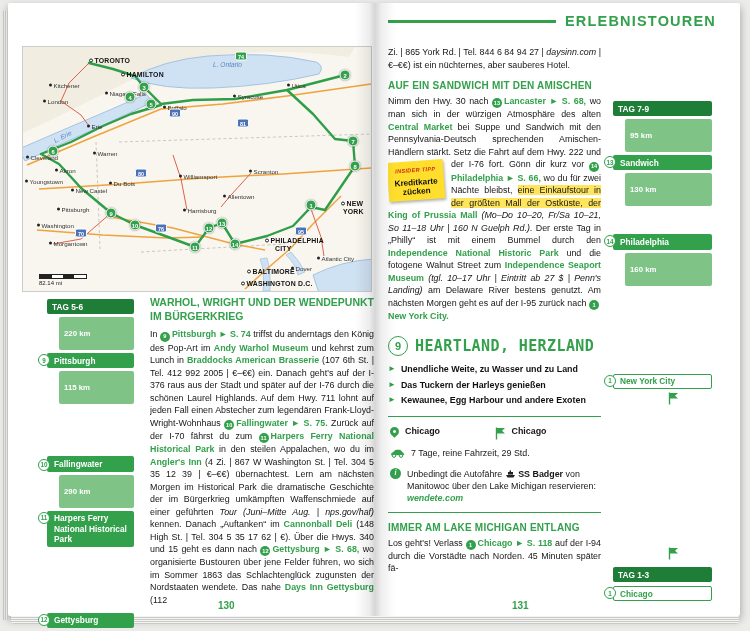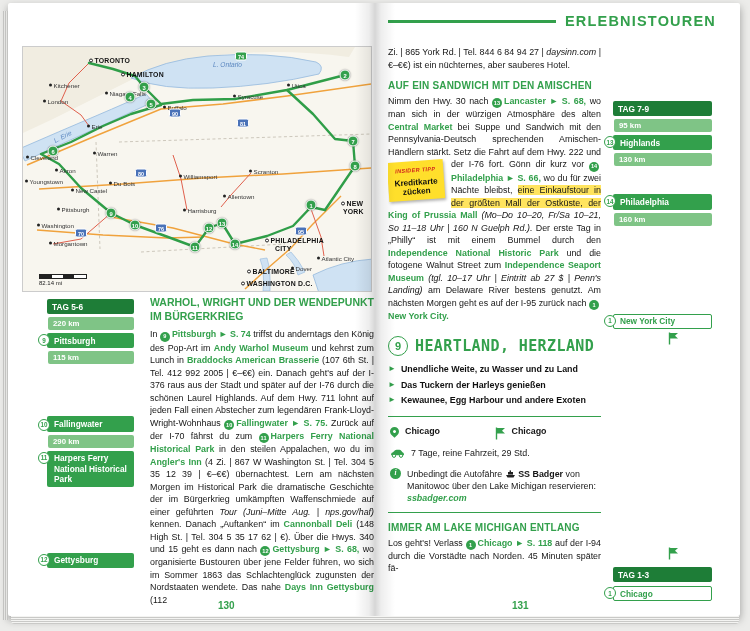--- a/index.html
+++ b/index.html
@@ -43,22 +43,22 @@
     background:linear-gradient(to right,#222 0 25%,#fff 25% 50%,#222 50% 75%,#fff 75%);}
 
   
   .sidebar{width:100px;font-family:"Liberation Sans",sans-serif;}
   .sb-left{left:38px;top:296px;width:96px;}
   .sb-rt{left:604px;top:98px;width:108px;}
   .sb-rb{left:604px;top:543px;width:108px;}
   .sbrow{display:flex;align-items:flex-start;margin-top:3px;}
   .sbrow.sbtag{display:block;margin-left:9px;background:var(--gdark);color:#fff;font-weight:bold;font-size:8.3px;
     padding:2.5px 5px;border-radius:2px;}
-  .sbrow.sbkm{display:block;margin-left:10px;background:var(--gkm);color:#fff;font-weight:bold;font-size:7.8px;
-    padding:2px 5px;border-radius:2px;}
+  .sbrow.sbkm{display:block;margin-left:21px;background:var(--gkm);color:#fff;font-weight:bold;font-size:7.8px;
+    padding:12px 5px;border-radius:2px;}
   .sbrow.sbflag{display:block;margin-left:64px;}
   .sbnum{position:relative;z-index:2;flex:none;width:12px;height:12px;border-radius:50%;background:#fff;border:1.2px solid var(--green);
     color:var(--green);font-size:6.3px;font-weight:bold;display:flex;align-items:center;justify-content:center;margin-right:-3px;margin-top:1px;}
   .sbbox{flex:1;background:var(--green);color:#fff;font-weight:bold;font-size:8.3px;padding:2.5px 5px 2.5px 7px;border-radius:2px;line-height:1.25;}
   .sbbox.sbout{background:#fff;border:1.2px solid var(--green);color:var(--green);padding:1.5px 4px 1.5px 6px;}
 
   
   .article{color:#161616;}
   .art-left{left:150px;top:296px;width:224px;height:316px;overflow:hidden;}
   .art-right{left:388px;top:46px;width:213px;height:562px;overflow:hidden;}
@@ -371,35 +371,35 @@
               </svg>
             <span>7 Tage, reine Fahrzeit, 29 Std.</span>
           </div>
         </div>
         <div class="fnote">
           <span class="info-icon">i</span>
           <span><span>Unbedingt die Autofähre </span><svg width="11" height="8" viewBox="0 0 11 8" style="vertical-align:-1px">
                 <path d="M1 5 H10 L8.5 7.5 H2.5 Z" fill="#222"></path>
                 <rect x="3" y="2" width="5" height="2.6" fill="#222"></rect>
                 <rect x="4.6" y="0.4" width="1.4" height="1.8" fill="#222"></rect>
-              </svg> <b>SS Badger</b><span> von Manitowoc über den Lake Michigan reservieren: </span><span class="sg-bi">ssbadger.com</span></span>
+              </svg> <b>SS Badger</b><span> von Manitowoc über den Lake Michigan reservieren: </span><span class="sg-bi">wendete.com</span></span>
         </div>
       </div>
     </section>
 
     <h3>IMMER AM LAKE MICHIGAN ENTLANG</h3>
     <p class="body"><span class="sg-p">Los geht's! Verlass </span><span class="inmark">1</span><span class="sg-b">Chicago ► S. 118</span><span class="sg-p"> auf der I-94 durch die Vorstädte nach Norden. 45 Minuten später fä-</span></p>
   </article>
 
   <div class="layer sidebar sb-rt">
       <div class="sbrow sbtag">TAG 7-9</div>
       <div class="sbrow sbkm">95 km</div>
       <div class="sbrow sbcity">
         <span class="sbnum">13</span>
-        <span class="sbbox">Highlands</span>
+        <span class="sbbox">Sandwich</span>
       </div>
       <div class="sbrow sbkm">130 km</div>
       <div class="sbrow sbcity" style="margin-top: 28px;">
         <span class="sbnum">14</span>
         <span class="sbbox">Philadelphia</span>
       </div>
       <div class="sbrow sbkm">160 km</div>
       <div class="sbrow sbcity" style="margin-top: 88px;">
         <span class="sbnum">1</span>
         <span class="sbbox sbout">New York City</span>

